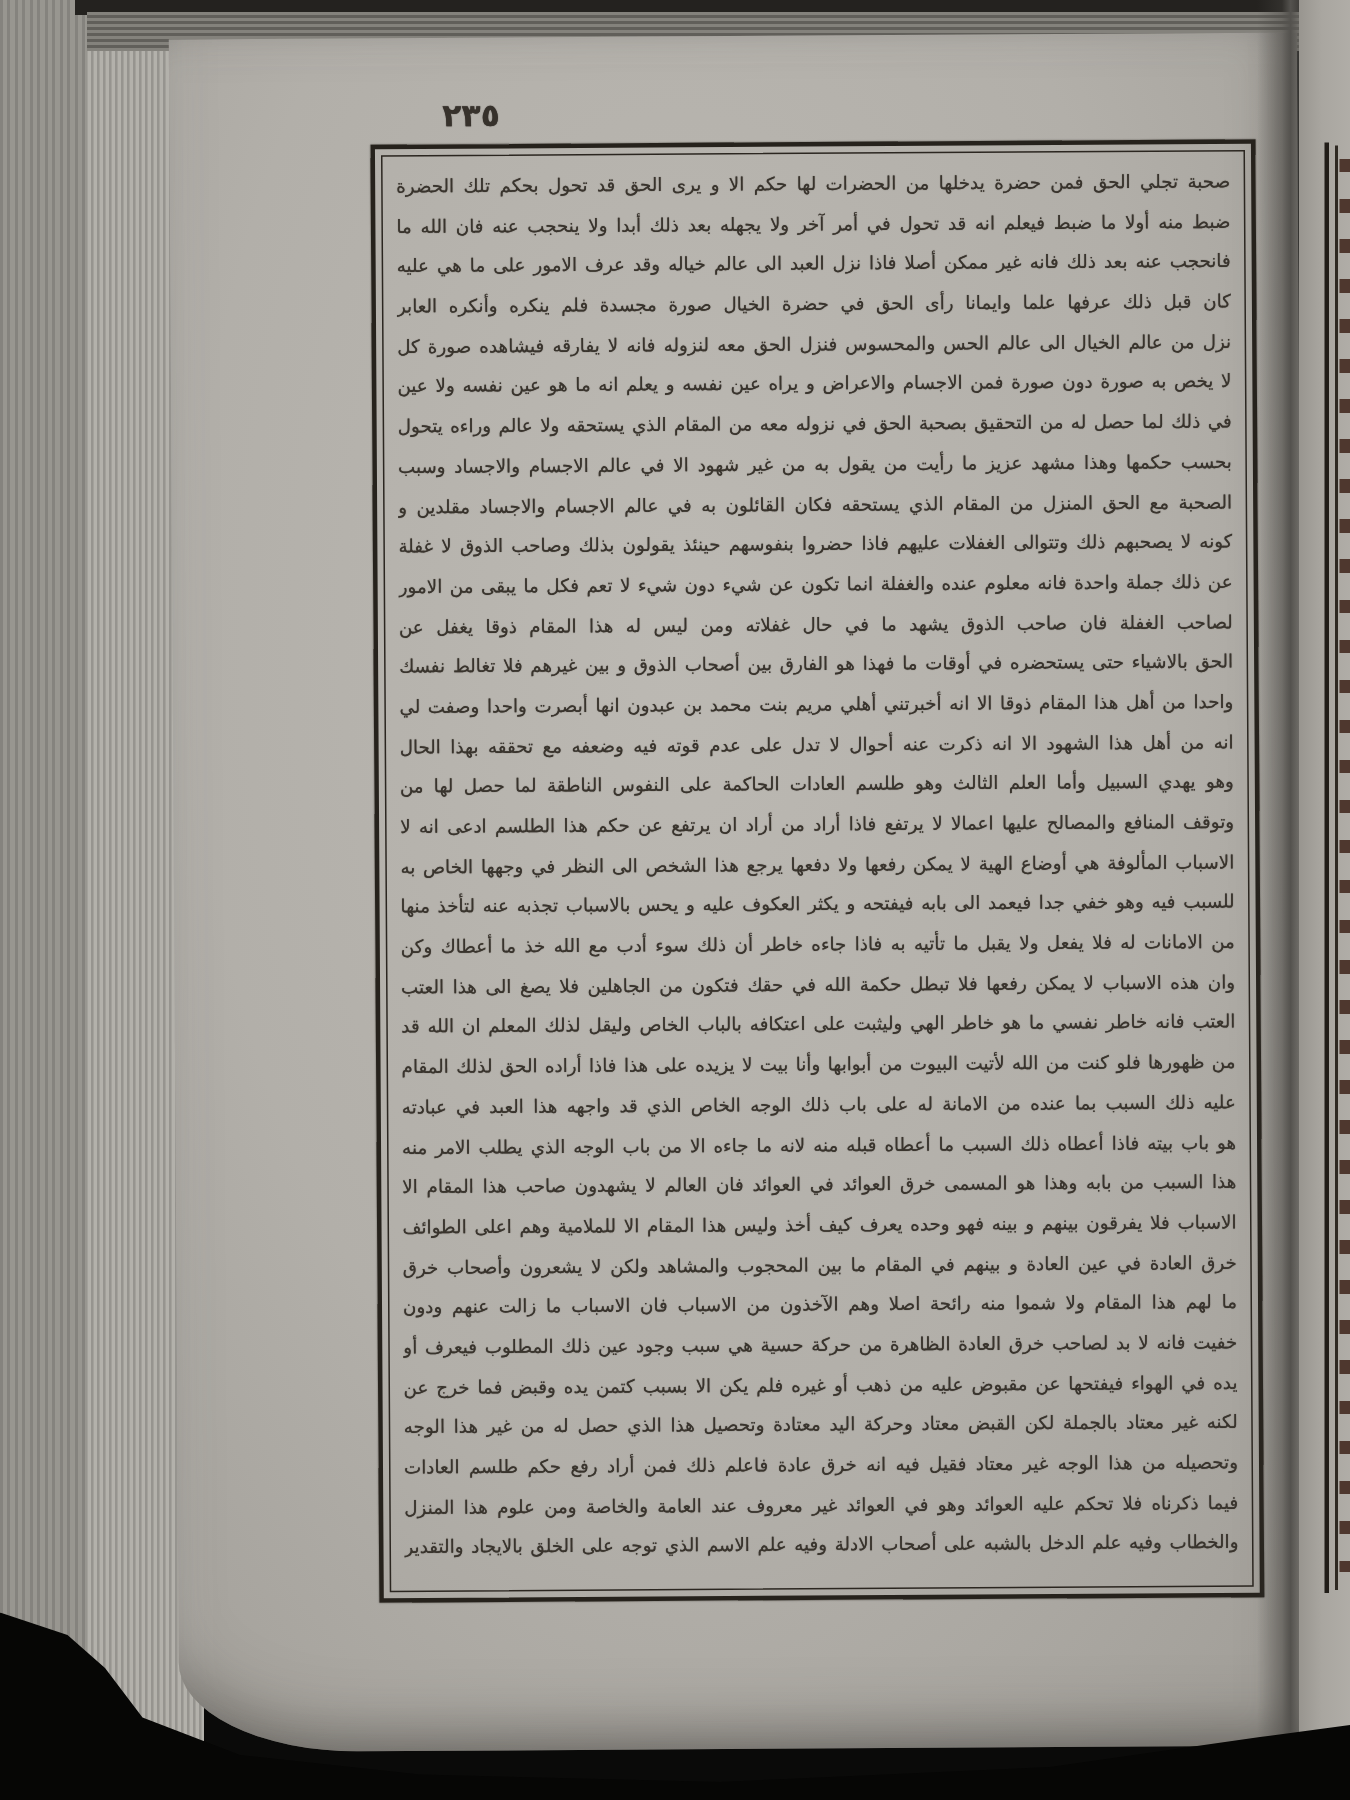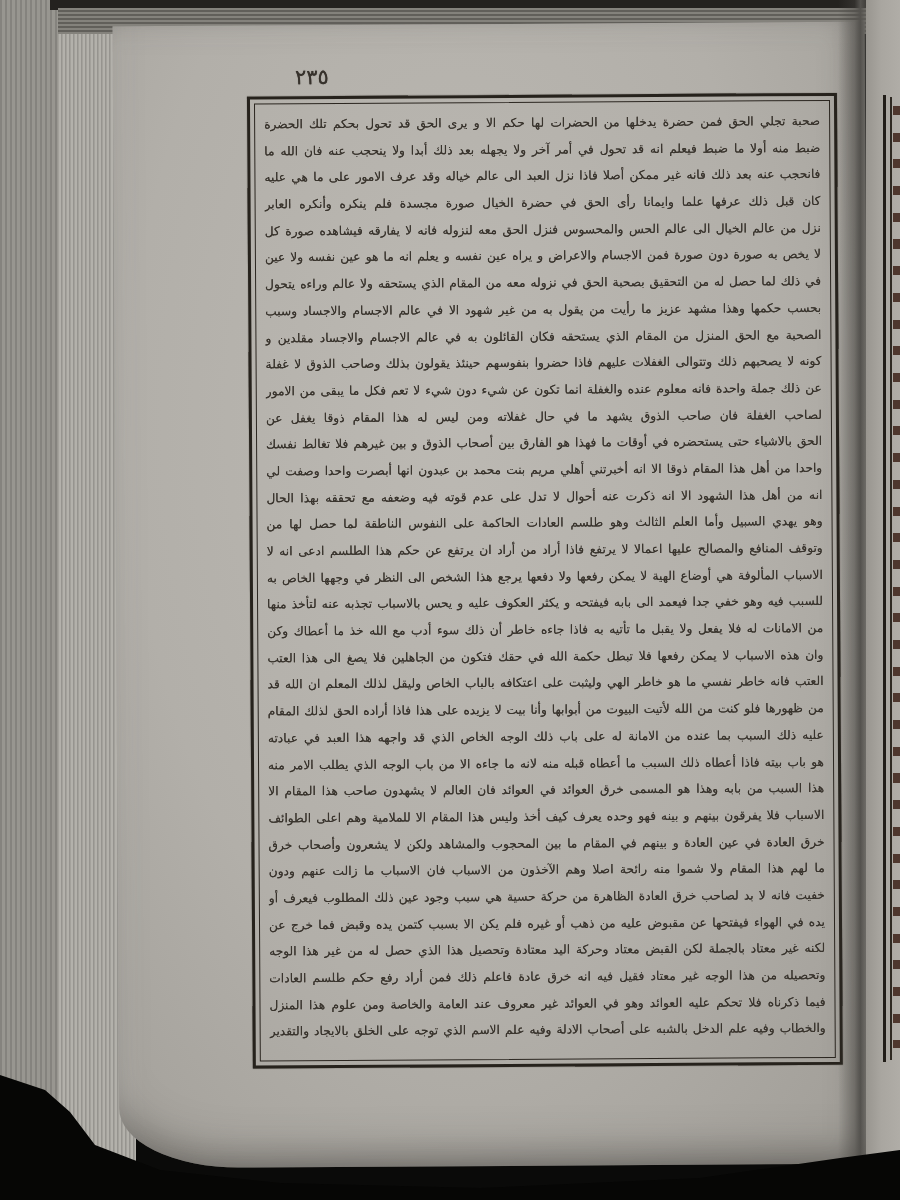--- a/index.html
+++ b/index.html
@@ -18,21 +18,21 @@
 
   
   .page{position:absolute;left:116px;top:24px;width:752px;height:1142px;
     background:radial-gradient(ellipse at 45% 35%,#bcb9b3 0%,#b2afa9 55%,#a3a09a 92%);
     border-bottom-left-radius:120px 60px;
     box-shadow:inset -20px 0 34px -12px rgba(58,56,52,.55),
                inset 0 -28px 44px -20px rgba(58,56,52,.5),
                inset 12px 10px 34px -16px rgba(255,255,255,.22);
     transform:rotate(-0.35deg);}
 
-  .page-number{position:absolute;left:182px;top:40px;font-size:21px;font-weight:normal;
+  .page-number{position:absolute;left:182px;top:40px;font-size:21px;font-weight:bold;
     color:#37322c;text-shadow:0 0 .7px rgba(45,40,35,.9);}
 
   
   .frame{position:absolute;left:134px;top:71px;width:584px;height:966px;
     border:3px solid #26221c;box-shadow:0 0 1px rgba(30,26,20,.8);}
   .frame-inner{position:absolute;left:4px;top:4px;right:4px;bottom:4px;
     border:1px solid #2b2620;}
   .text-block{position:absolute;left:9px;top:7px;right:9px;bottom:7px;direction:rtl;}
   .line{height:26.7px;line-height:26.7px;overflow:hidden;
     text-align:justify;text-align-last:justify;

